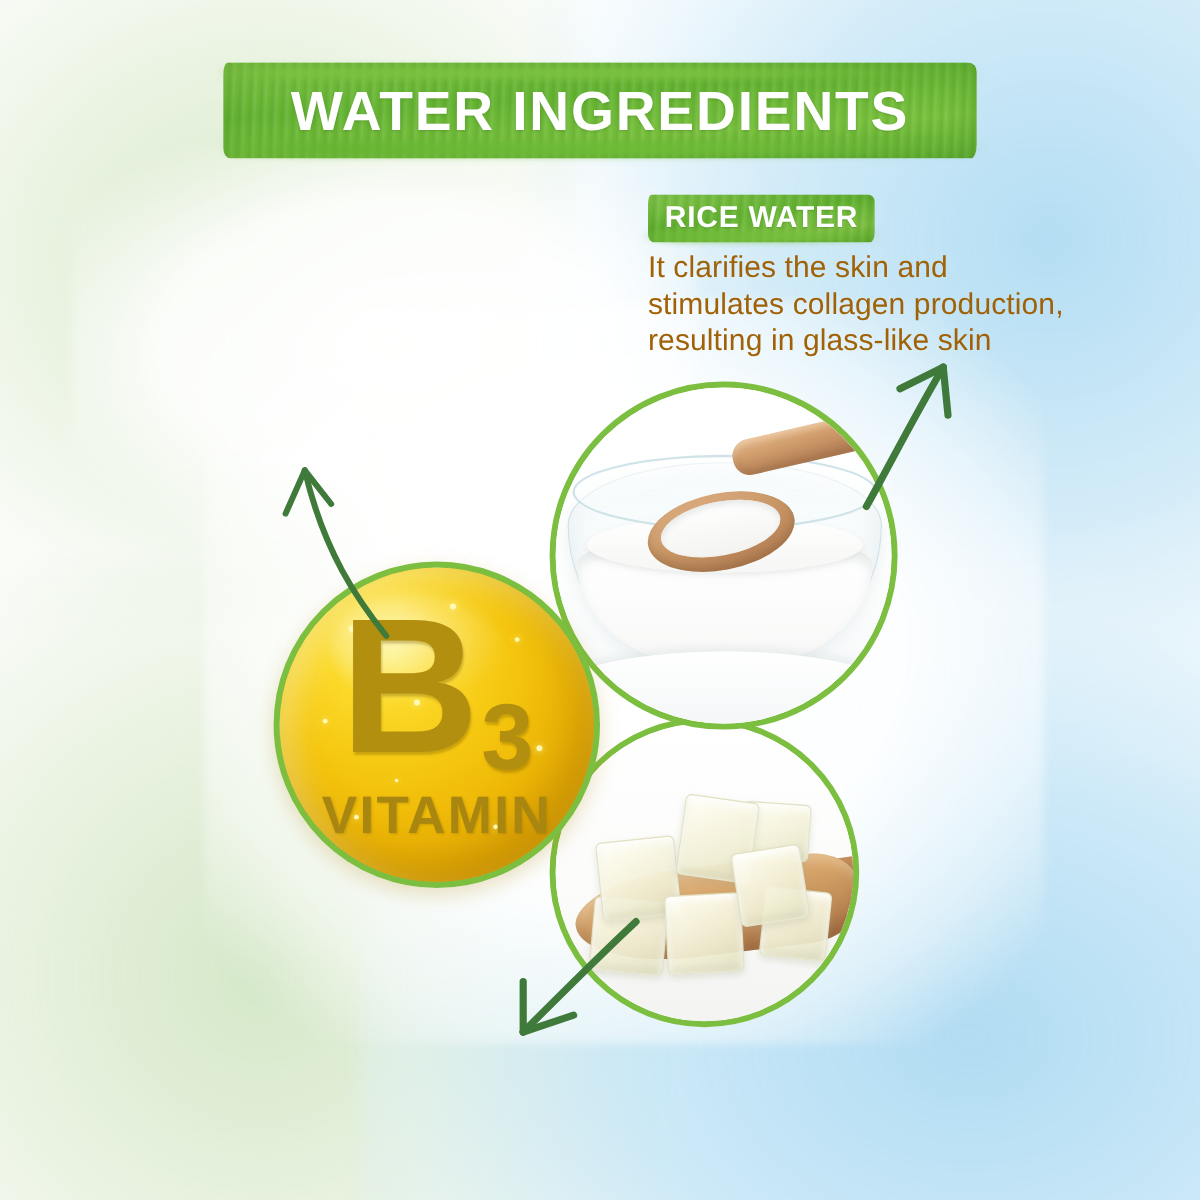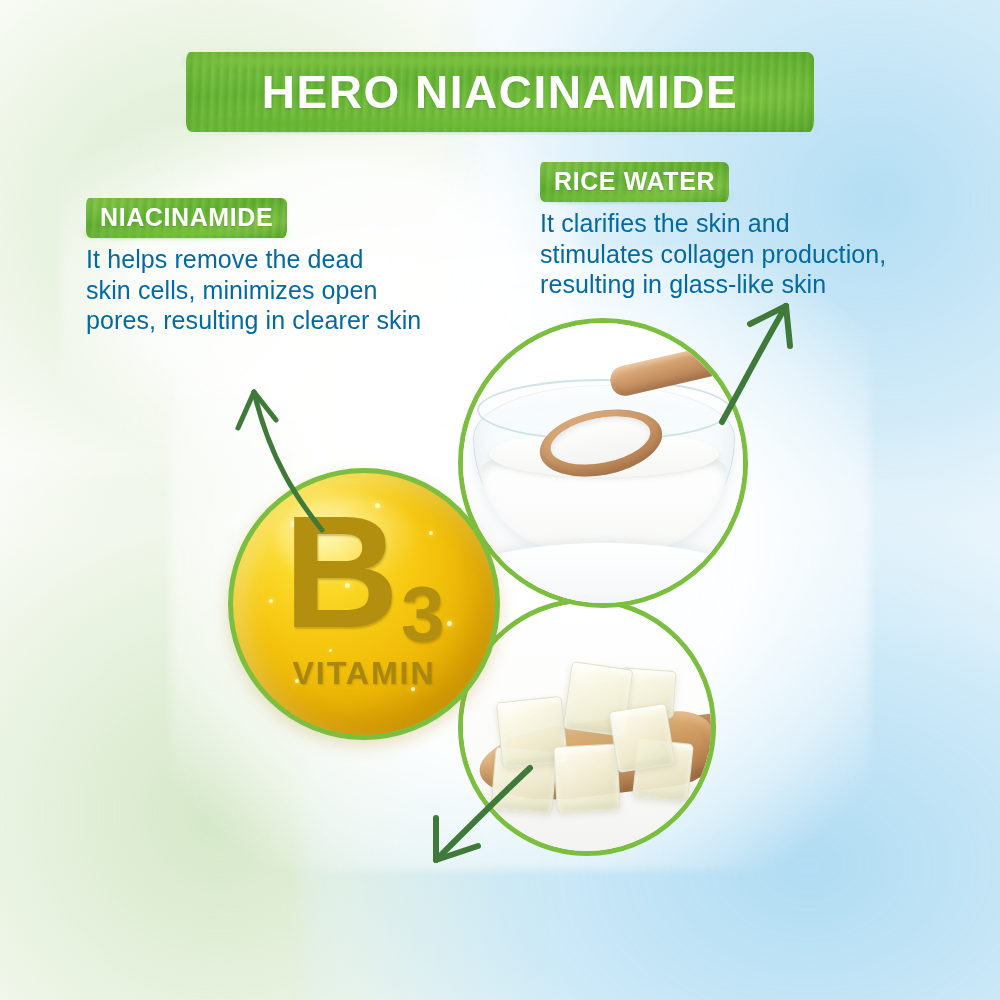--- a/index.html
+++ b/index.html
@@ -168,21 +168,21 @@
     position: relative;
     z-index: 2;
     color: #ffffff;
     font-size: 25px;
     font-weight: bold;
     letter-spacing: 0.6px;
     white-space: nowrap;
     text-shadow: 0 1px 1px rgba(40,90,20,0.22);
   }
   .desc {
-    color: #0369a1;
+    color: #a16207;
     font-size: 25px;
     line-height: 1.22;
     font-weight: 500;
     white-space: pre-line;
     letter-spacing: 0.1px;
   }
 
   #block-niacinamide { left: 86px; top: 198px; }
   #block-ricewater   { left: 540px; top: 162px; }
   #block-glycerin    { left: 178px; top: 828px; }
@@ -399,21 +399,21 @@
     margin-top: 72px;
     margin-left: 2px;
     color: #b38f10;
     text-shadow: 1px 2px 2px rgba(120,92,0,0.35);
   }
   #b3-vitamin-word {
     position: absolute;
     left: 0; right: 0;
     top: 182px;
     text-align: center;
-    font-size: 32px;
+    font-size: 44px;
     font-weight: bold;
     letter-spacing: 2px;
     color: #a8860f;
     text-shadow: 1px 1px 2px rgba(120,92,0,0.3);
     z-index: 2;
   }
 
   
   .arrow-svg {
     position: absolute;
@@ -433,32 +433,23 @@
     <div class="wash-green-left"></div>
     <div class="wash-green-bottomleft"></div>
     <div class="wash-blue-right"></div>
     <div class="wash-blue-bottom"></div>
     <div class="wash-white-top"></div>
     <div class="wash-white-center"></div>
   </div>
 
   <div id="title-banner">
     <div class="stroke"></div>
-    <div id="title-text">HERO NIACINAMIDE</div>
-  </div>
-
-  <div class="ingredient-block" id="block-niacinamide">
-    <div class="label-tag">
-      <div class="tag-bg"></div>
-      <div class="tag-text">NIACINAMIDE</div>
-    </div>
-    <div class="desc">It helps remove the dead
-skin cells, minimizes open
-pores, resulting in clearer skin</div>
-  </div>
+    <div id="title-text">WATER INGREDIENTS</div>
+  </div>
+
 
   <div class="ingredient-block" id="block-ricewater">
     <div class="label-tag">
       <div class="tag-bg"></div>
       <div class="tag-text">RICE WATER</div>
     </div>
     <div class="desc">It clarifies the skin and
 stimulates collagen production,
 resulting in glass-like skin</div>
   </div>

